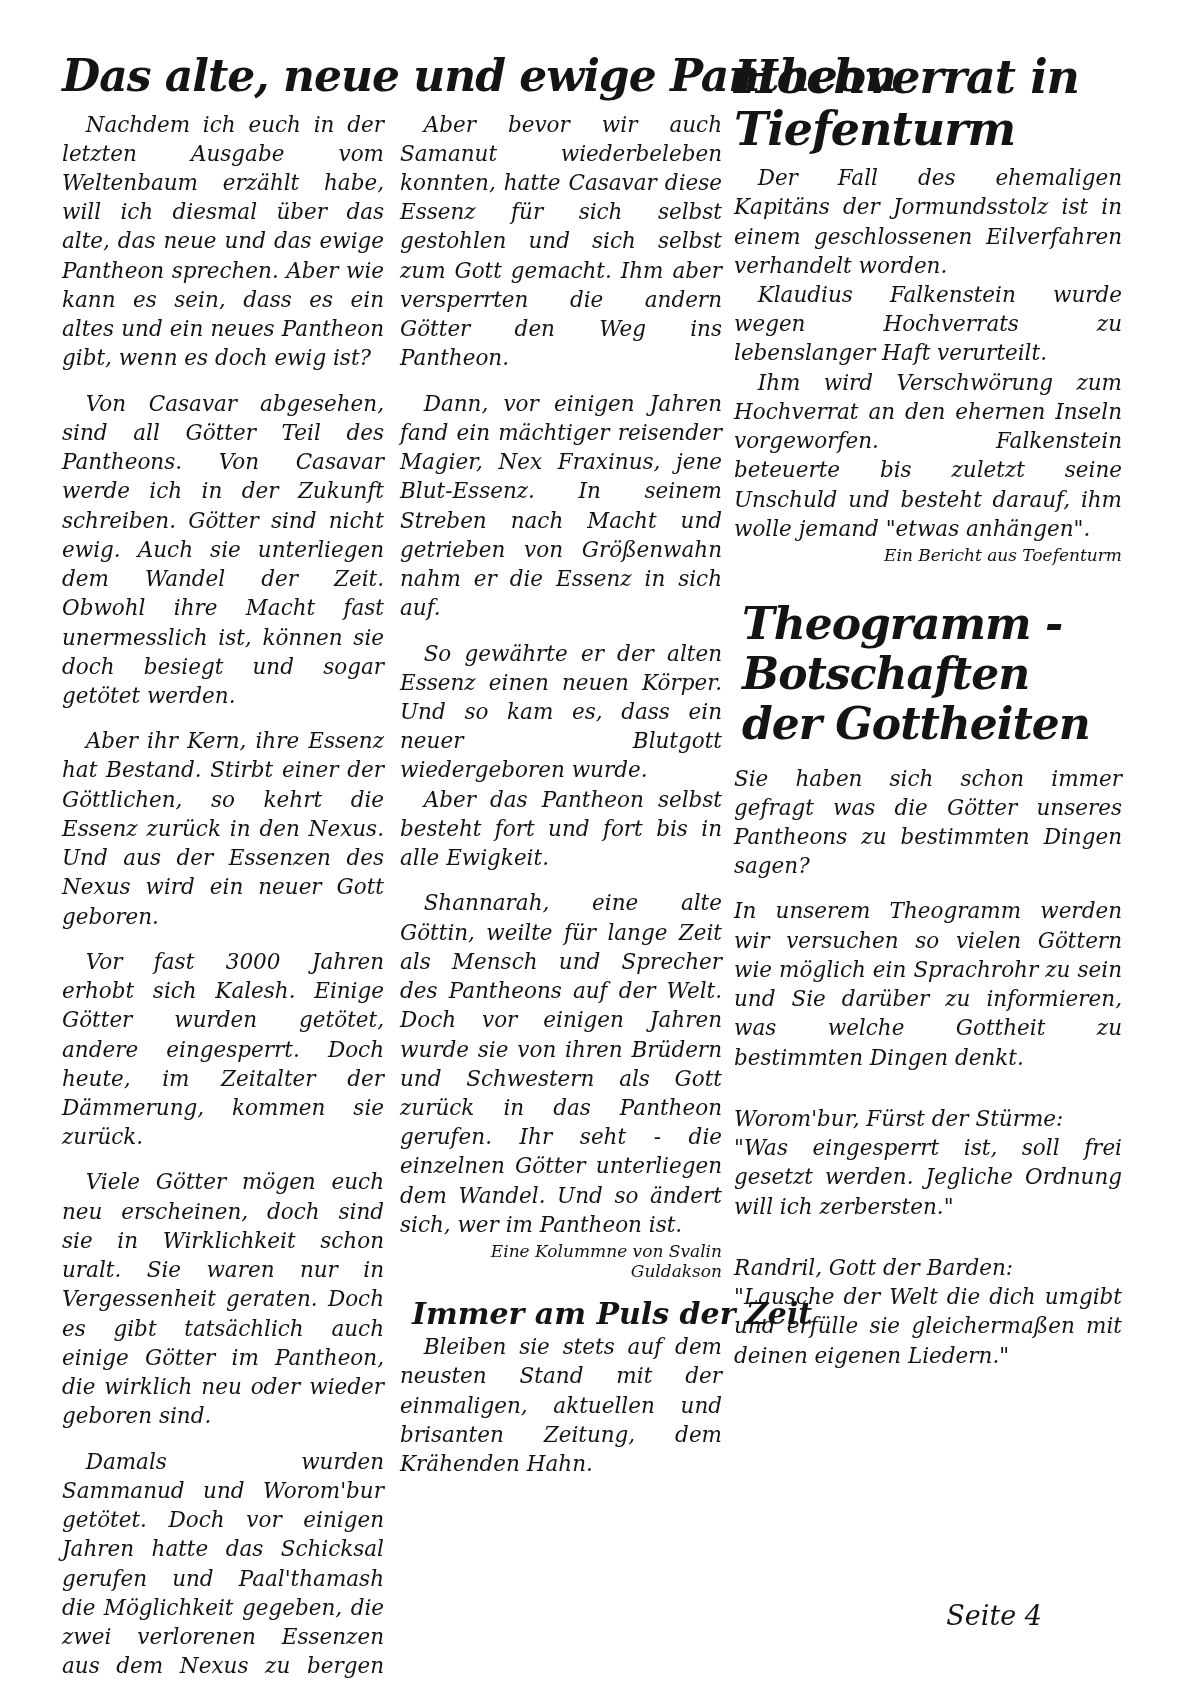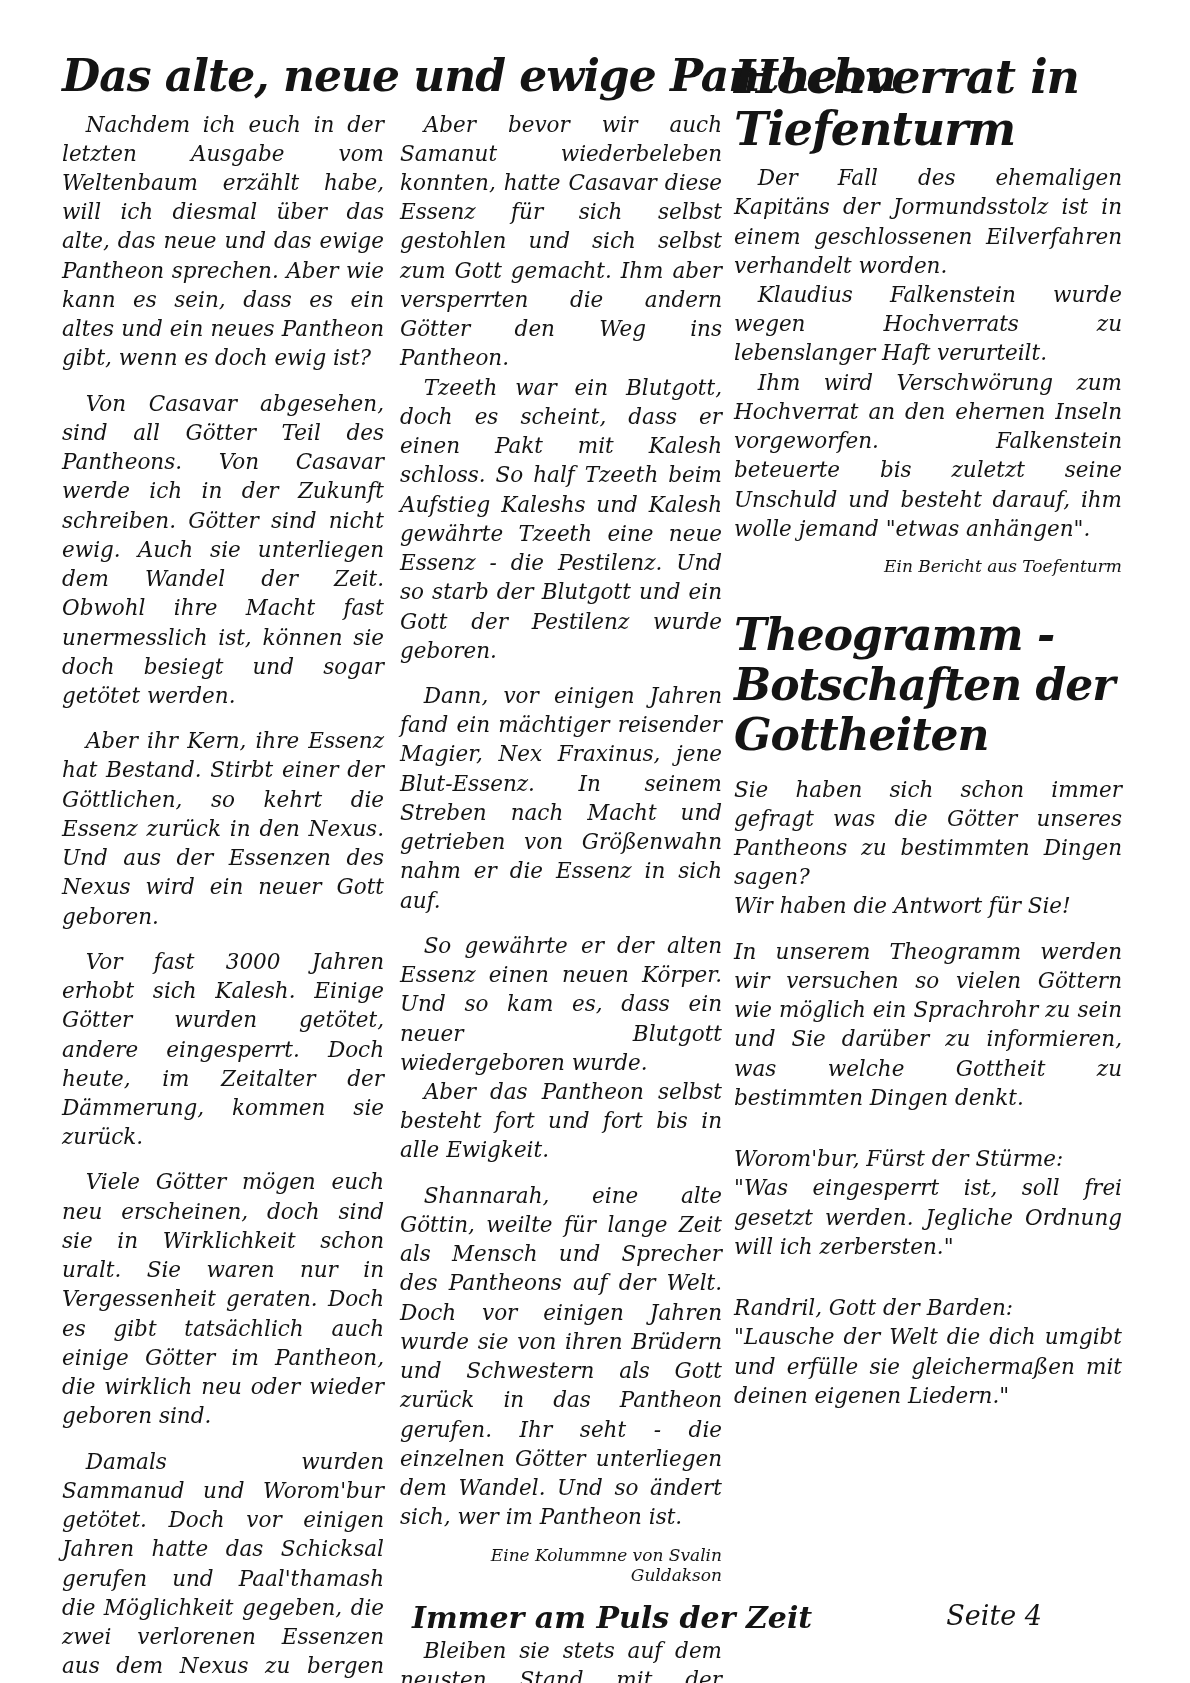--- a/index.html
+++ b/index.html
@@ -35,34 +35,34 @@
     font-size:21.5px;
     line-height:1.36;
     text-align:justify;
     text-indent:1.1em;
   }
   p.body.gap{margin-top:16px;}
   p.body.tight{margin-top:0;}
   p.noindent{text-indent:0;}
   .leftalign{text-align:left;}
   .byline{
-    margin:13px 0 0 0;
+    margin:2px 0 0 0;
     font-size:17px;
     text-align:right;
     text-indent:0;
   }
   h2.big-title{
     margin:0 0 8px 0;
     font-size:46px;
     font-weight:700;
     line-height:1.12;
     letter-spacing:-1px;
   }
   h2.theo-title{
-    margin:34px 0 14px 0;
+    margin:34px 0 14px 8px;
     font-size:44px;
     font-weight:700;
     line-height:1.14;
     letter-spacing:-1px;
   }
   h3.sub-title{
     margin:16px 0 2px 0;
     font-size:30px;
     font-weight:700;
     line-height:1.1;
@@ -88,21 +88,20 @@
         <div class="col">
           <p class="body">Nachdem ich euch in der letzten Ausgabe vom Weltenbaum erzählt habe, will ich diesmal über das alte, das neue und das ewige Pantheon sprechen. Aber wie kann es sein, dass es ein altes und ein neues Pantheon gibt, wenn es doch ewig ist?</p>
           <p class="body gap">Von Casavar abgesehen, sind all Götter Teil des Pantheons. Von Casavar werde ich in der Zukunft schreiben. Götter sind nicht ewig. Auch sie unterliegen dem Wandel der Zeit. Obwohl ihre Macht fast unermesslich ist, können sie doch besiegt und sogar getötet werden.</p>
           <p class="body gap">Aber ihr Kern, ihre Essenz hat Bestand. Stirbt einer der Göttlichen, so kehrt die Essenz zurück in den Nexus. Und aus der Essenzen des Nexus wird ein neuer Gott geboren.</p>
           <p class="body gap">Vor fast 3000 Jahren erhobt sich Kalesh. Einige Götter wurden getötet, andere eingesperrt. Doch heute, im Zeitalter der Dämmerung, kommen sie zurück.</p>
           <p class="body gap">Viele Götter mögen euch neu erscheinen, doch sind sie in Wirklichkeit schon uralt. Sie waren nur in Vergessenheit geraten. Doch es gibt tatsächlich auch einige Götter im Pantheon, die wirklich neu oder wieder geboren sind.</p>
           <p class="body gap">Damals wurden Sammanud und Worom'bur getötet. Doch vor einigen Jahren hatte das Schicksal gerufen und Paal'thamash die Möglichkeit gegeben, die zwei verlorenen Essenzen aus dem Nexus zu bergen und beide wieder in die Welt zu bringen. Wir befreiten auch die gefangene Essenz von Urnadan. Und so nahmen Urnadan und Worom'bur ihre Plätze im Pantheon erneut ein.</p>
         </div>
         <div class="col">
           <p class="body">Aber bevor wir auch Samanut wiederbeleben konnten, hatte Casavar diese Essenz für sich selbst gestohlen und sich selbst zum Gott gemacht. Ihm aber versperrten die andern Götter den Weg ins Pantheon.</p>
-          <p class="body tight">Tzeeth war ein Blutgott, doch es scheint, dass er einen Pakt mit Kalesh schloss. So half Tzeeth beim Aufstieg Kaleshs und Kalesh gewährte Tzeeth eine neue Essenz - die Pestilenz. Und so starb der Blutgott und ein Gott der Pestilenz wurde geboren.</p>
           <p class="body gap">Dann, vor einigen Jahren fand ein mächtiger reisender Magier, Nex Fraxinus, jene Blut-Essenz. In seinem Streben nach Macht und getrieben von Größenwahn nahm er die Essenz in sich auf.</p>
           <p class="body gap">So gewährte er der alten Essenz einen neuen Körper. Und so kam es, dass ein neuer Blutgott wiedergeboren wurde.</p>
           <p class="body tight">Aber das Pantheon selbst besteht fort und fort bis in alle Ewigkeit.</p>
           <p class="body gap">Shannarah, eine alte Göttin, weilte für lange Zeit als Mensch und Sprecher des Pantheons auf der Welt. Doch vor einigen Jahren wurde sie von ihren Brüdern und Schwestern als Gott zurück in das Pantheon gerufen. Ihr seht - die einzelnen Götter unterliegen dem Wandel. Und so ändert sich, wer im Pantheon ist.</p>
           <p class="byline">Eine Kolummne von Svalin Guldakson</p>
 
           <div>
             <h3 class="sub-title">Immer am Puls der Zeit</h3>
             <p class="body">Bleiben sie stets auf dem neusten Stand mit der einmaligen, aktuellen und brisanten Zeitung, dem Krähenden Hahn.</p>
 
@@ -116,21 +115,20 @@
         <h2 class="big-title">Hochverrat in Tiefenturm</h2>
         <p class="body tight">Der Fall des ehemaligen Kapitäns der Jormundsstolz ist in einem geschlossenen Eilverfahren verhandelt worden.</p>
         <p class="body">Klaudius Falkenstein wurde wegen Hochverrats zu lebenslanger Haft verurteilt.</p>
         <p class="body tight">Ihm wird Verschwörung zum Hochverrat an den ehernen Inseln vorgeworfen. Falkenstein beteuerte bis zuletzt seine Unschuld und besteht darauf, ihm wolle jemand "etwas anhängen".</p>
         <p class="byline">Ein Bericht aus Toefenturm</p>
       </div>
 
       <div>
         <h2 class="theo-title">Theogramm - Botschaften der Gottheiten</h2>
         <p class="body noindent leftalign">Sie haben sich  schon immer gefragt was die Götter unseres Pantheons zu bestimmten Dingen sagen?</p>
-        <p class="body noindent leftalign tight">Wir haben die Antwort für Sie!</p>
         <p class="body noindent leftalign gap">In unserem Theogramm werden wir versuchen so vielen Göttern wie möglich ein Sprachrohr zu sein und Sie darüber zu informieren, was welche Gottheit zu bestimmten Dingen denkt.</p>
 
         <div class="quote-block">
           <p class="body noindent leftalign">Worom'bur, Fürst der Stürme:</p>
           <p class="body noindent leftalign tight">"Was eingesperrt ist, soll frei gesetzt werden. Jegliche Ordnung will ich zerbersten."</p>
         </div>
         <div class="quote-block">
           <p class="body noindent leftalign">Randril, Gott der Barden:</p>
           <p class="body noindent leftalign tight">"Lausche der Welt die dich umgibt und erfülle sie gleichermaßen mit deinen eigenen Liedern."</p>
         </div>

